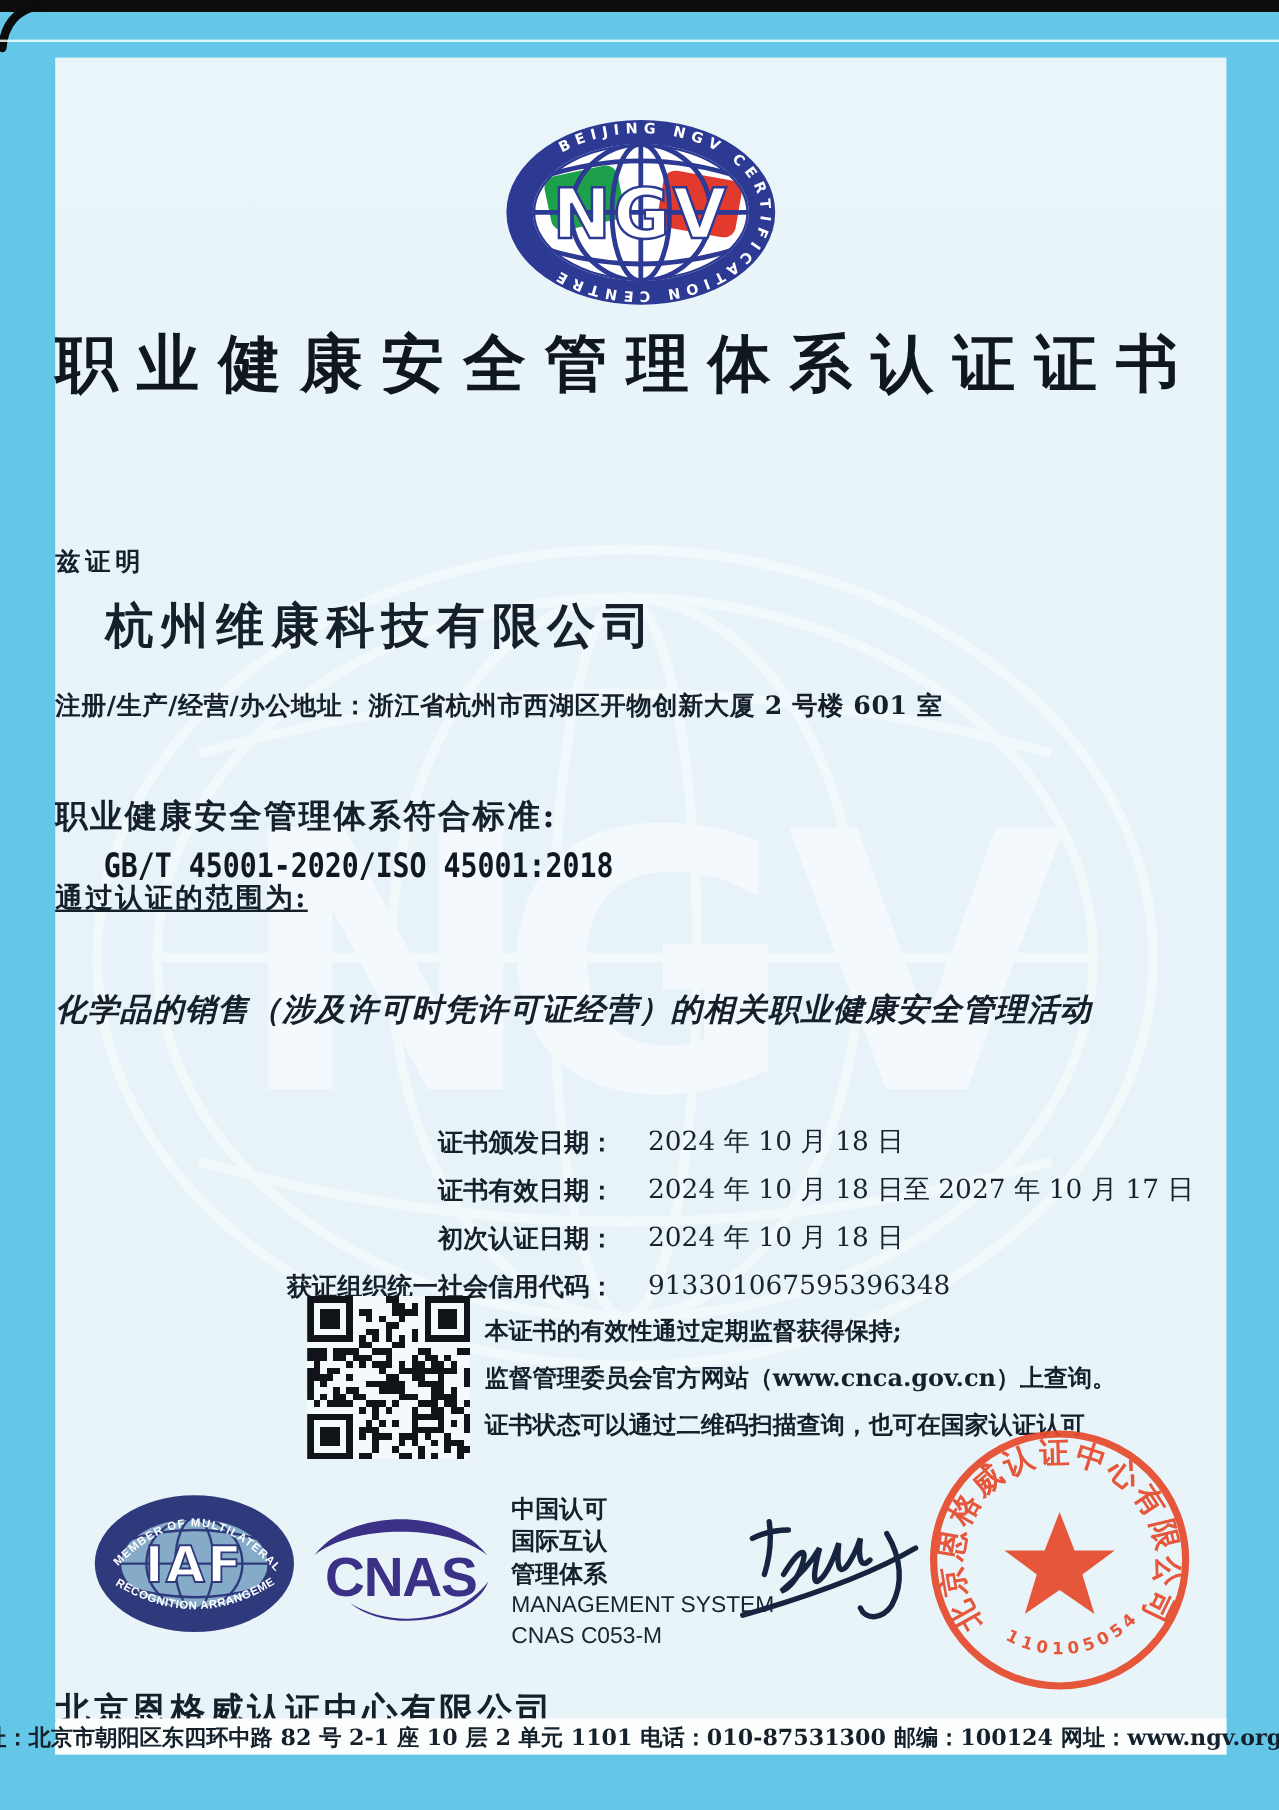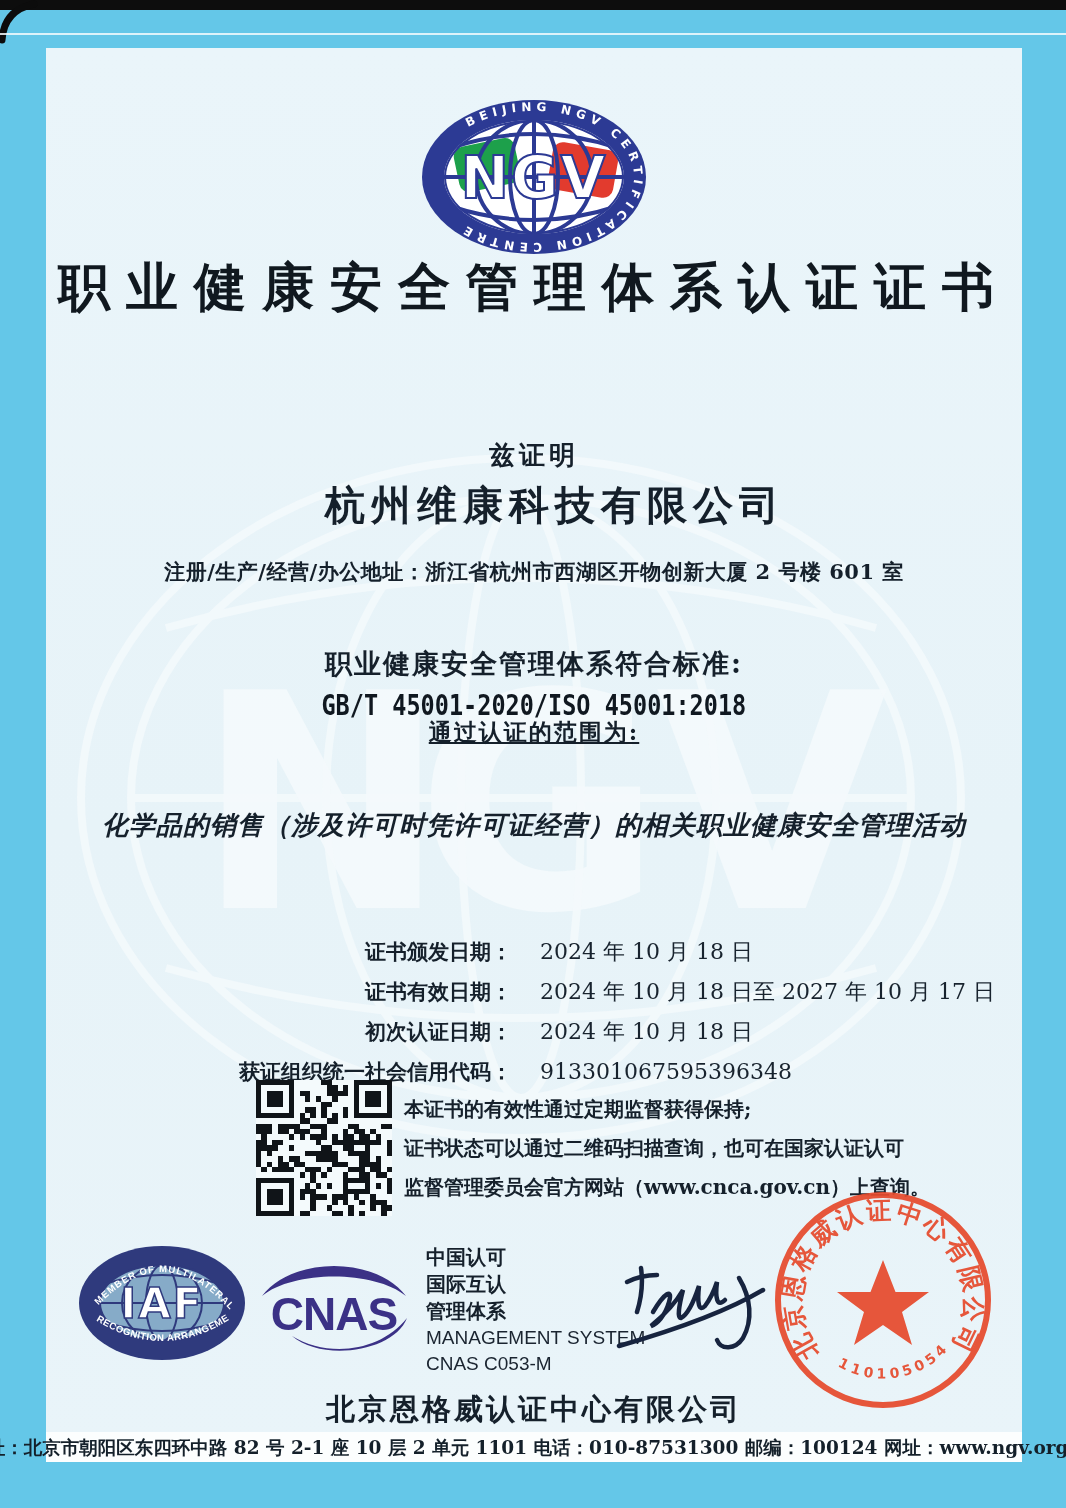--- a/index.html
+++ b/index.html
@@ -3,27 +3,27 @@
 <meta charset="utf-8">
 <style>
   html,body{margin:0;padding:0;}
   body{background:#9aa2a8;font-family:"DejaVu Serif","Liberation Serif",serif;}
   .page{position:relative;width:1066px;height:1508px;margin:0 auto;background:#64c7e8;overflow:hidden;}
   .scan-top{position:absolute;left:0;top:0;width:100%;height:10px;background:#0d0d0d;}
   .scan-line{position:absolute;left:0;top:33px;width:100%;height:2px;background:#f2fafd;opacity:.85;}
   .scan-corner{position:absolute;left:0;top:0;}
   .panel{position:absolute;left:46px;top:48px;width:976px;height:1414px;background:linear-gradient(180deg,#eaf5fa 0%,#e7f3f8 55%,#e9f4f9 100%);}
   .abs{position:absolute;}
-  .center{left:0;right:0;text-align:center;}
+  .center{left:0;right:0;text-align:left;margin-top:16px;}
   .cjk-bold{font-weight:bold;color:#15202b;}
   .wm{opacity:.55;pointer-events:none;}
 
   .title{top:205px;font-size:52px;letter-spacing:16px;font-weight:bold;color:#10181f;white-space:nowrap;}
   .certno{top:325px;font-size:23px;color:#18232e;letter-spacing:2px;}
-  .certify{top:390px;font-size:26px;letter-spacing:4px;}
+  .certify{top:390px;font-size:21px;letter-spacing:4px;}
   .company{top:430px;font-size:40px;letter-spacing:6px;padding-left:42px;}
   .addr{top:510px;font-size:21px;letter-spacing:0.5px;}
   .stdhead{top:598px;font-size:27px;letter-spacing:2px;}
   .stdcode{top:641px;font-size:28px;font-weight:bold;color:#101820;font-family:"DejaVu Sans Mono","Liberation Mono",monospace;}
   .stdcode span{display:inline-block;transform:scaleX(.84);transform-origin:center;white-space:nowrap;letter-spacing:0px;}
   .scopehead{top:669px;font-size:23px;letter-spacing:2px;text-decoration:underline;}
   .scope{top:760px;font-size:26px;letter-spacing:1px;white-space:nowrap;font-style:italic;}
 
   .dates{top:884px;left:0;width:100%;}
   .drow{display:flex;line-height:40px;}
@@ -340,22 +340,22 @@
         <path d="M0,0h7v7h-7z M1,1v5h5v-5z" fill-rule="evenodd"></path>
           <rect x="2" y="2" width="3" height="3"></rect>
         <path d="M18,0h7v7h-7z M19,1v5h5v-5z" fill-rule="evenodd"></path>
           <rect x="20" y="2" width="3" height="3"></rect>
         <path d="M0,18h7v7h-7z M1,19v5h5v-5z" fill-rule="evenodd"></path>
           <rect x="2" y="20" width="3" height="3"></rect>
       </g>
     </svg>
     <div class="abs notes">
       <div>本证书的有效性通过定期监督获得保持;</div>
+      <div>监督管理委员会官方网站（www.cnca.gov.cn）上查询。</div>
       <div>证书状态可以通过二维码扫描查询，也可在国家认证认可</div>
-      <div>监督管理委员会官方网站（www.cnca.gov.cn）上查询。</div>
     </div>
 
     <svg class="abs" style="left:30px;top:1196px;" width="172" height="118" viewBox="0 0 172 118">
       <defs>
         <path id="iaftop" d="M18,66 Q86,-10 154,66"></path>
         <path id="iafbot" d="M16,74 Q86,120 156,74"></path>
       </defs>
       <ellipse cx="86" cy="59" rx="83" ry="57" fill="#2f3a7d"></ellipse>
       <ellipse cx="86" cy="59" rx="62" ry="38" fill="#86abc8"></ellipse>
       <g stroke="#2f3a7d" stroke-width="2" fill="none">

